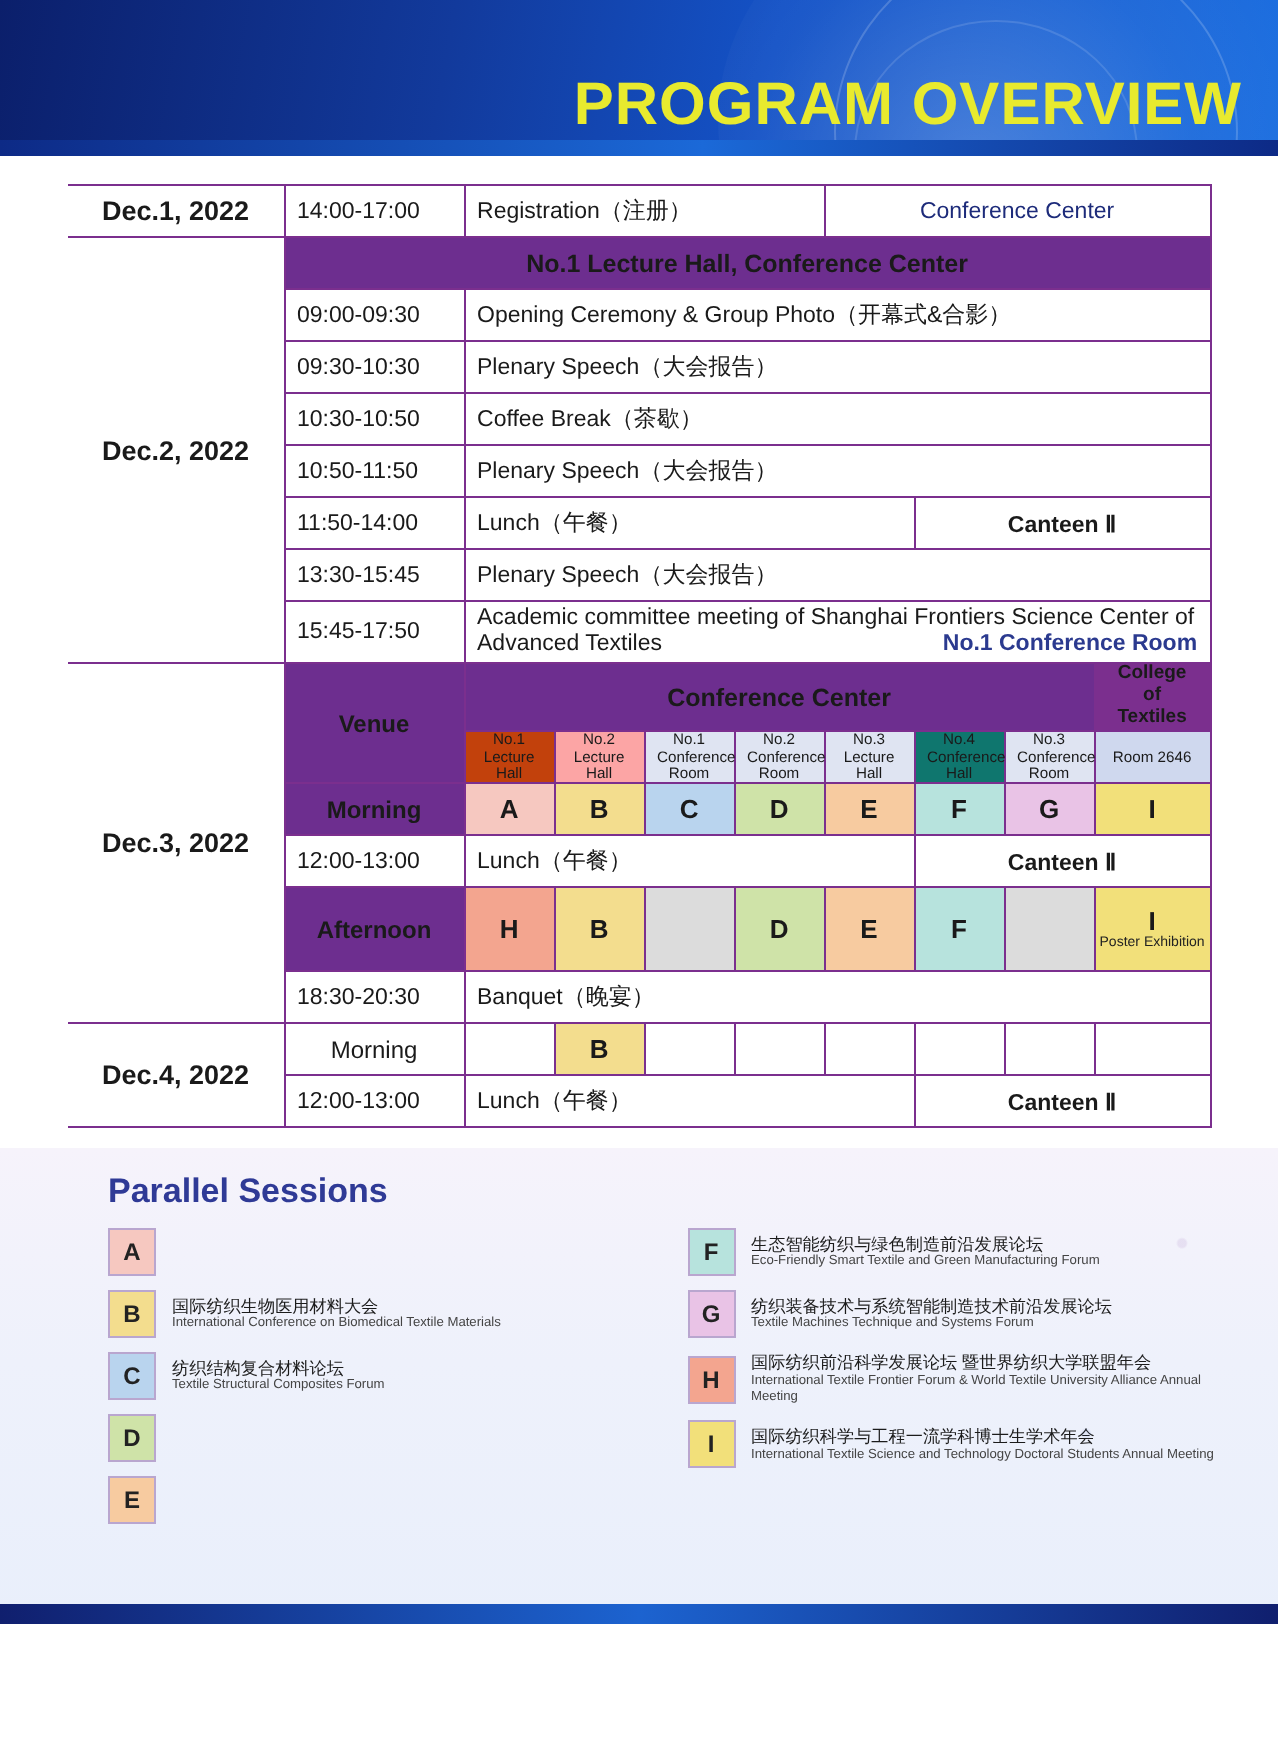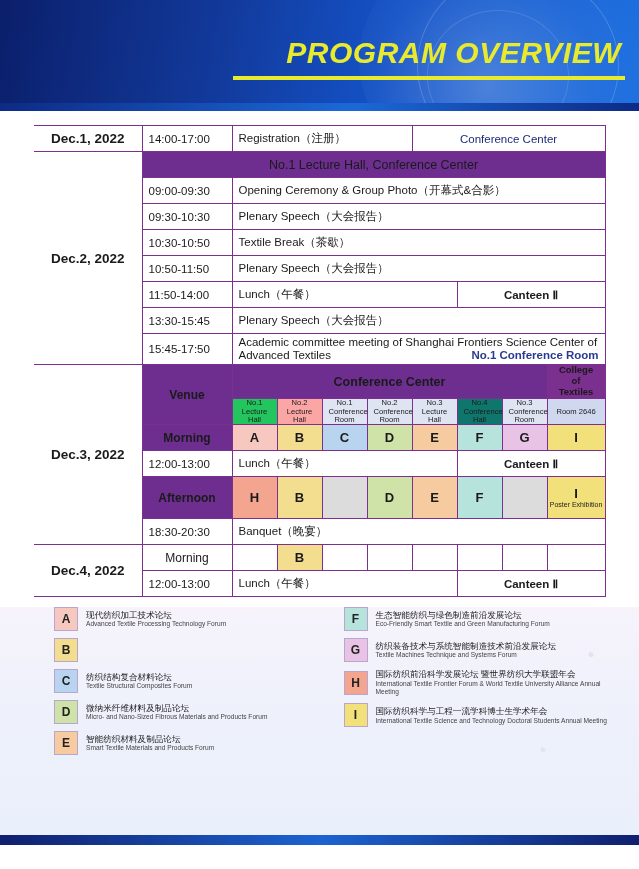--- a/index.html
+++ b/index.html
@@ -6,24 +6,23 @@
   body{
     width:639px;height:869px;
     background:#ffffff;
     font-family:"Liberation Sans", sans-serif;
     color:#111;
     overflow:hidden;
   }
   
   .banner{
     position:relative;
-    height:111px;
+    height:78px;
     background:linear-gradient(100deg,#0b1f6b 0%,#123a9c 35%,#1452c6 60%,#1d6fe0 100%);
     overflow:hidden;
-    font-style:italic;
   }
   .banner .swirl{
     position:absolute;right:-40px;top:-70px;width:320px;height:260px;
     border-radius:50%;
     background:radial-gradient(circle at 40% 60%, rgba(255,255,255,0.22) 0%, rgba(255,255,255,0.04) 45%, rgba(255,255,255,0) 70%);
   }
   .banner .swirl2{
     position:absolute;right:20px;top:-30px;width:200px;height:190px;border-radius:50%;
     border:1px solid rgba(255,255,255,.18);
   }
@@ -61,21 +60,21 @@
     color:#1a1a1a;
   }
   .datecell{
     font-weight:bold;font-size:13.5px;text-align:center;
     border-left:none !important;
   }
   .timecell{text-align:left;padding-left:9px;white-space:nowrap;margin-top:20px;}
   .evt{padding-left:8px;}
   .right-blue{color:#2b3a8f;font-weight:bold;}
   .purplebar{
-    background:#6d2e8f;color:#fff;font-weight:normal;text-align:center;font-size:12.5px;
+    background:#6d2e8f;color:#fff;font-weight:bold;text-align:center;font-size:12.5px;
   }
   .venuehead{
     background:#6d2e8f;color:#fff;font-weight:bold;text-align:center;font-size:12.5px;
   }
   .venuelabel{
     background:#6d2e8f;color:#fff;font-weight:bold;text-align:center;font-size:12px;
   }
   .collegehead{
     background:#7b2f8e;color:#fff;font-weight:bold;text-align:center;font-size:9.5px;line-height:1.15;
   }
@@ -168,21 +167,21 @@
   <tr>
     <td class="timecell" colspan="4">09:00-09:30</td>
     <td class="evt" colspan="8">Opening Ceremony &amp; Group Photo（开幕式&amp;合影）</td>
   </tr>
   <tr>
     <td class="timecell" colspan="4">09:30-10:30</td>
     <td class="evt" colspan="8">Plenary Speech（大会报告）</td>
   </tr>
   <tr>
     <td class="timecell" colspan="4">10:30-10:50</td>
-    <td class="evt" colspan="8">Textile Break（茶歇）</td>
+    <td class="evt" colspan="8">Coffee Break（茶歇）</td>
   </tr>
   <tr>
     <td class="timecell" colspan="4">10:50-11:50</td>
     <td class="evt" colspan="8">Plenary Speech（大会报告）</td>
   </tr>
   <tr>
     <td class="timecell" colspan="4">11:50-14:00</td>
     <td class="evt" colspan="5">Lunch（午餐）</td>
     <td class="right-blue" colspan="3" style="text-align:center">Canteen Ⅱ</td>
   </tr>
@@ -198,21 +197,21 @@
     </td>
   </tr>
 
   <tr>
     <td class="datecell" rowspan="6">Dec.3, 2022</td>
     <td class="venuelabel" colspan="4" rowspan="2">Venue</td>
     <td class="venuehead" colspan="7">Conference Center</td>
     <td class="collegehead" rowspan="1">College of Textiles</td>
   </tr>
   <tr>
-    <td class="hallcell" style="background:#22c55e">No.1 Lecture Hall</td>
+    <td class="hallcell" style="background:#c2410c">No.1 Lecture Hall</td>
     <td class="hallcell" style="background:#fca5a5">No.2 Lecture Hall</td>
     <td class="hallcell" style="background:#dfe4f2">No.1 Conference Room</td>
     <td class="hallcell" style="background:#dfe4f2">No.2 Conference Room</td>
     <td class="hallcell" style="background:#dfe4f2">No.3 Lecture Hall</td>
     <td class="hallcell" style="background:#0f766e">No.4 Conference Hall</td>
     <td class="hallcell" style="background:#dfe4f2">No.3 Conference Room</td>
     <td class="hallcell" style="background:#cfd8ee">Room 2646</td>
   </tr>
 
   <tr>
@@ -269,53 +268,46 @@
     <td class="timecell" colspan="4">12:00-13:00</td>
     <td class="evt" colspan="5">Lunch（午餐）</td>
     <td class="right-blue" colspan="3" style="text-align:center">Canteen Ⅱ</td>
   </tr>
 </tbody>
     </table>
 </div>
 
 <div class="psec">
   <div class="dots"></div>
+  <div class="ptitle">Parallel Sessions</div>
   <div class="pcols">
 
     <div class="pcol">
       <div class="prow">
         <div class="pbadge" style="background:#f6c8c0">A</div>
-        <div class="ptxt">
-          <div class="cn">现代纺织加工技术论坛</div>
-          <div class="en">Advanced Textile Processing Technology Forum</div>
-        </div>
       </div>
       <div class="prow">
         <div class="pbadge" style="background:#f3dd8e">B</div>
+        <div class="ptxt">
+          <div class="cn">国际纺织生物医用材料大会</div>
+          <div class="en">International Conference on Biomedical Textile Materials</div>
+        </div>
       </div>
       <div class="prow">
         <div class="pbadge" style="background:#b9d4ee">C</div>
         <div class="ptxt">
           <div class="cn">纺织结构复合材料论坛</div>
           <div class="en">Textile Structural Composites Forum</div>
         </div>
       </div>
       <div class="prow">
         <div class="pbadge" style="background:#cfe3a8">D</div>
-        <div class="ptxt">
-          <div class="cn">微纳米纤维材料及制品论坛</div>
-          <div class="en">Micro- and Nano-Sized Fibrous Materials and Products Forum</div>
-        </div>
       </div>
       <div class="prow">
         <div class="pbadge" style="background:#f7cba0">E</div>
-        <div class="ptxt">
-          <div class="cn">智能纺织材料及制品论坛</div>
-          <div class="en">Smart Textile Materials and Products Forum</div>
-        </div>
       </div>
     </div>
 
     <div class="pcol">
       <div class="prow">
         <div class="pbadge" style="background:#b7e3dd">F</div>
         <div class="ptxt">
           <div class="cn">生态智能纺织与绿色制造前沿发展论坛</div>
           <div class="en">Eco-Friendly Smart Textile and Green Manufacturing Forum</div>
         </div>

